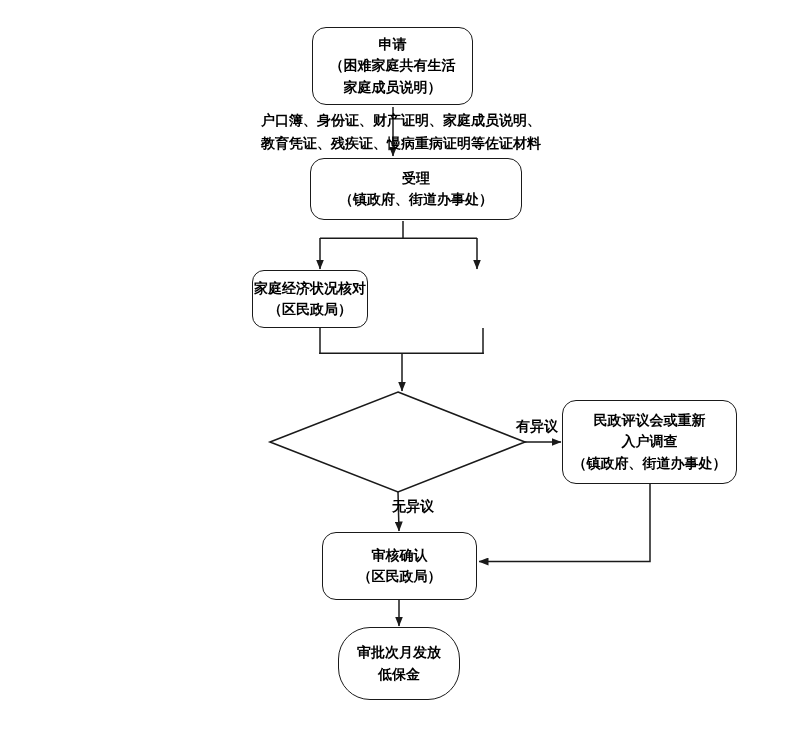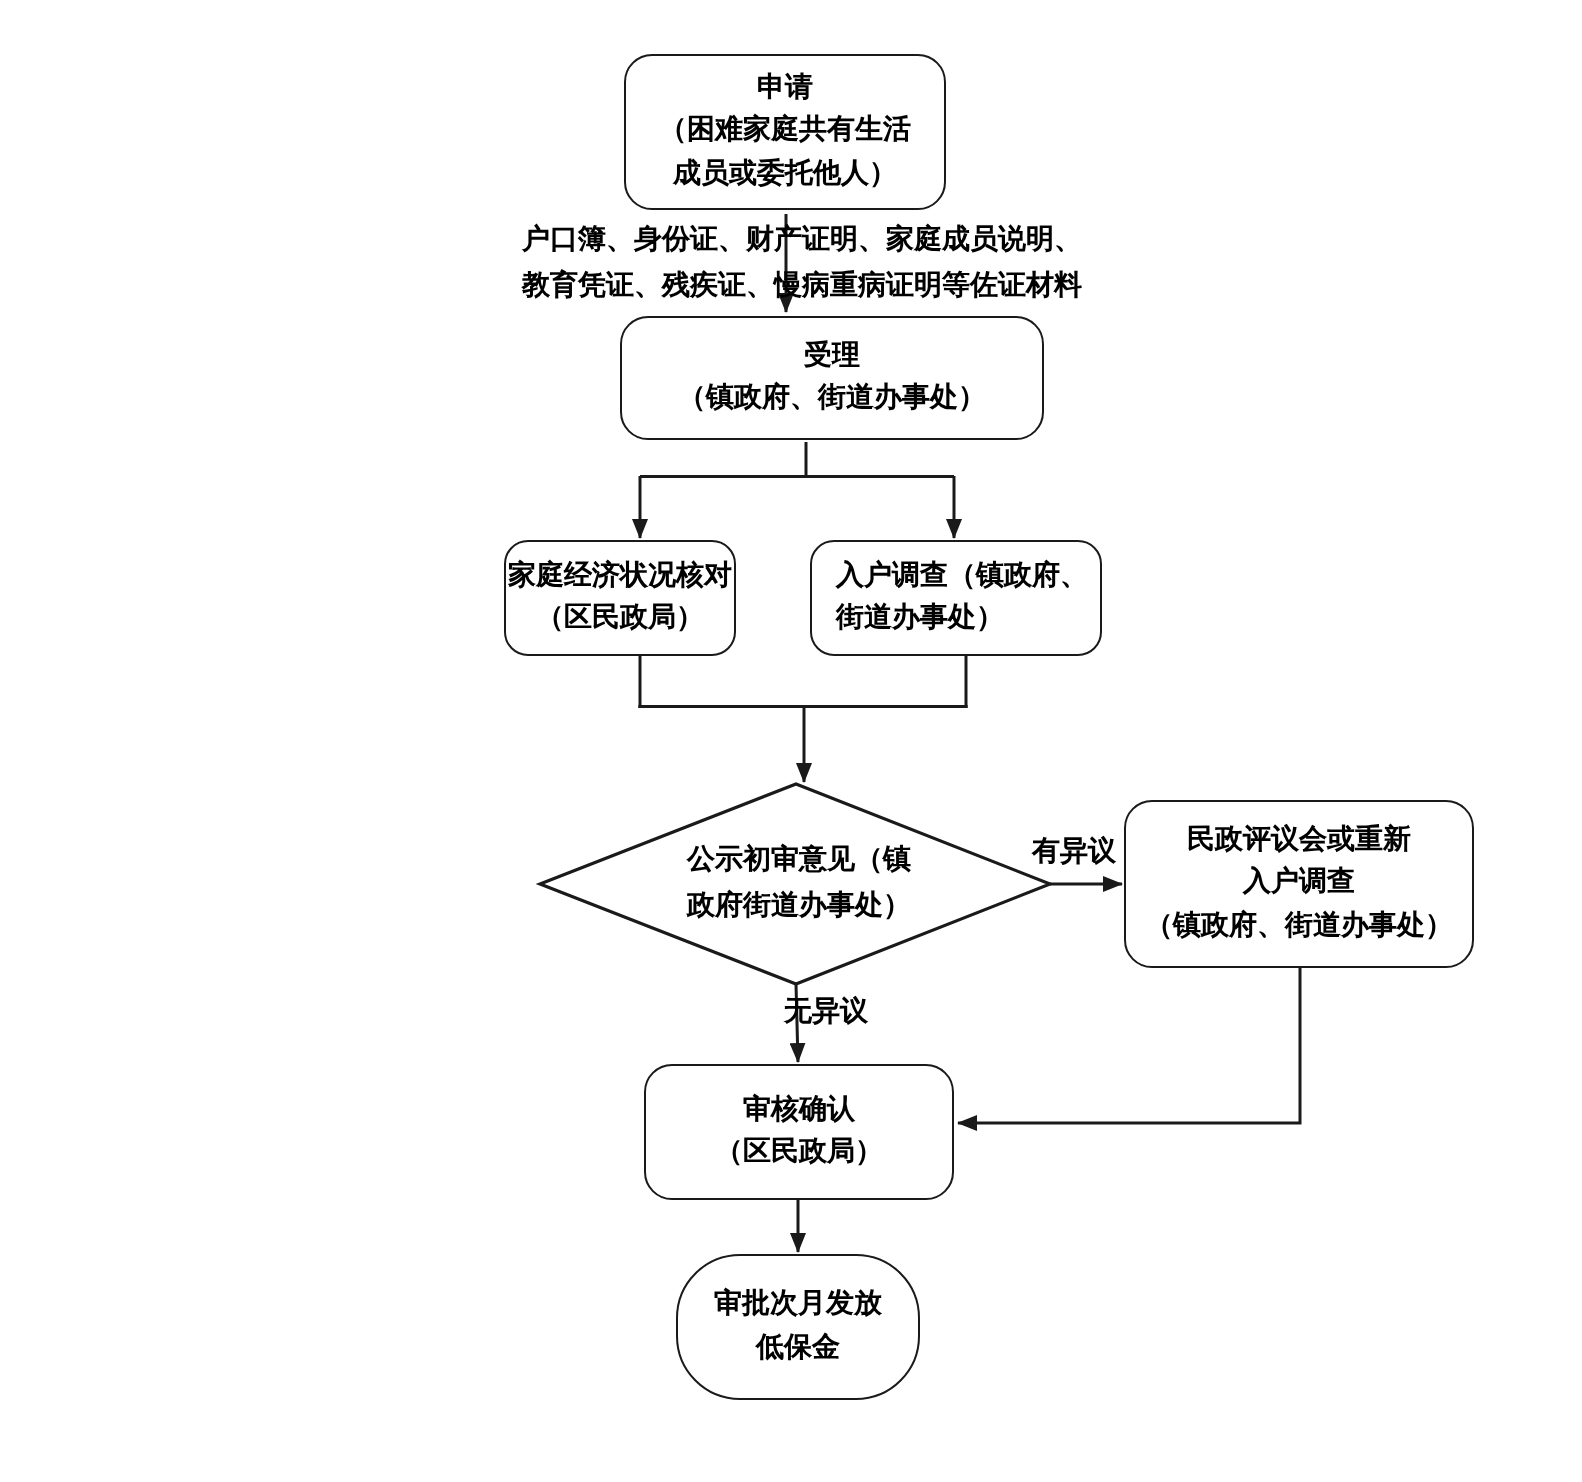--- a/index.html
+++ b/index.html
@@ -95,40 +95,34 @@
 
       <polyline points="650,483 650,561.5 479,561.5" marker-end="url(#arr)"></polyline>
 
       <line x1="399" y1="592" x2="399" y2="626" marker-end="url(#arr)"></line>
     </g>
   </svg>
 
   <div class="node" style="left:312px; top:27px; width:161px; height:78px;">
     <span>申请
 （困难家庭共有生活
-成员或委托他人）</span>
+家庭成员说明）</span>
   </div>
 
   <div class="node" style="left:310px; top:158px; width:212px; height:62px;">
     <span>受理
 （镇政府、街道办事处）</span>
   </div>
 
   <div class="node small-radius" style="left:252px; top:270px; width:116px; height:58px;">
     <span>家庭经济状况核对
 （区民政局）</span>
   </div>
 
-  <div class="node small-radius left-align" style="left:405px; top:270px; width:146px; height:58px;">
-    <span>入户调查（镇政府、
-街道办事处）</span>
-  </div>
 
-  <div class="decision-label" style="left:322px; top:419px; width:155px;">公示初审意见（镇
-政府街道办事处）</div>
 
   <div class="node" style="left:562px; top:400px; width:175px; height:84px;">
     <span>民政评议会或重新
 入户调查
 （镇政府、街道办事处）</span>
   </div>
 
   <div class="node" style="left:322px; top:532px; width:155px; height:68px;">
     <span>审核确认
 （区民政局）</span>

